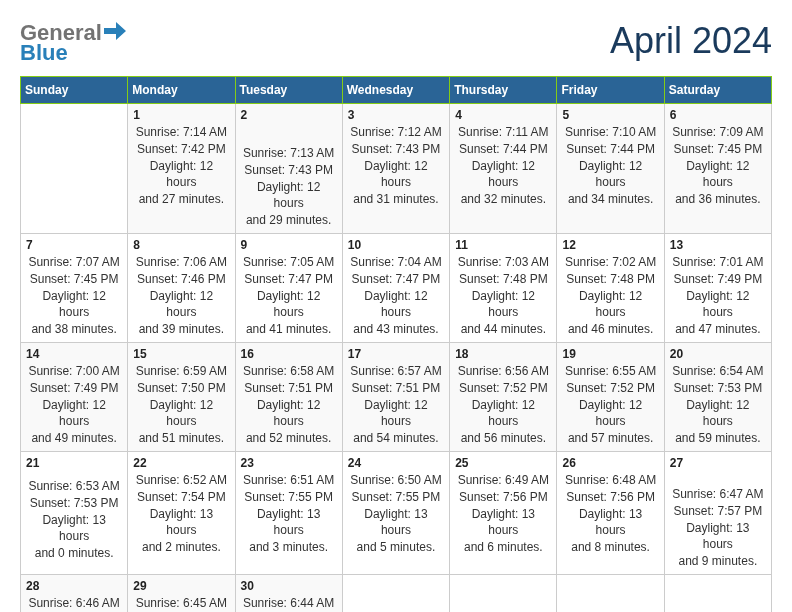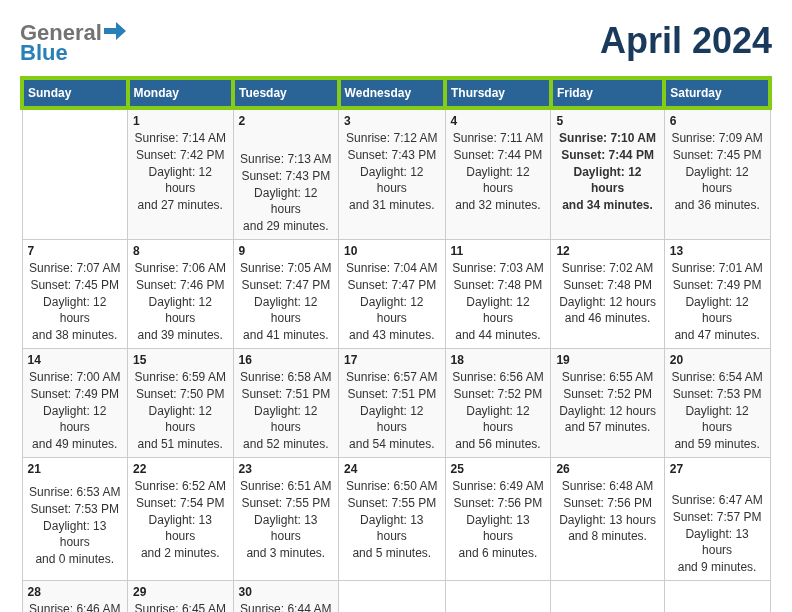--- a/index.html
+++ b/index.html
@@ -20,39 +20,39 @@
       display: flex;
       flex-direction: column;
       align-items: flex-start;
     }
     .title-block {
       text-align: right;
     }
     .main-title {
       font-size: 36px;
       color: #1a3a5c;
-      font-weight: bold;
+      font-weight: normal;
     }
     .subtitle {
       font-size: 16px;
       color: #1a3a5c;
     }
     table {
       width: 100%;
       border-collapse: collapse;
       font-size: 11px;
     }
     thead tr th {
       background: #2a6496;
       color: #fff;
       padding: 6px 4px;
       text-align: left;
       font-size: 12px;
       font-weight: bold;
-      border: 4px solid #84cc16;
+      border: 1px solid #84cc16;
     }
     tbody tr td {
       border: 1px solid #ccc;
       padding: 4px 5px;
       vertical-align: top;
       min-height: 80px;
       height: 85px;
       background: #fff;
     }
     tbody tr:nth-child(odd) td {
@@ -131,21 +131,21 @@
         </td>
         <td>
           <span class="day-number">4</span>
           <div class="day-info" style="white-space: pre-line;">Sunrise: 7:11 AM
 Sunset: 7:44 PM
 Daylight: 12 hours
 and 32 minutes.</div>
         </td>
         <td>
           <span class="day-number">5</span>
-          <div class="day-info" style="white-space: pre-line; font-weight: bold;">Sunrise: 7:10 AM
+          <div class="day-info" style="white-space: pre-line;">Sunrise: 7:10 AM
 Sunset: 7:44 PM
 Daylight: 12 hours
 and 34 minutes.</div>
         </td>
         <td>
           <span class="day-number">6</span>
           <div class="day-info" style="white-space: pre-line;">Sunrise: 7:09 AM
 Sunset: 7:45 PM
 Daylight: 12 hours
 and 36 minutes.</div>

